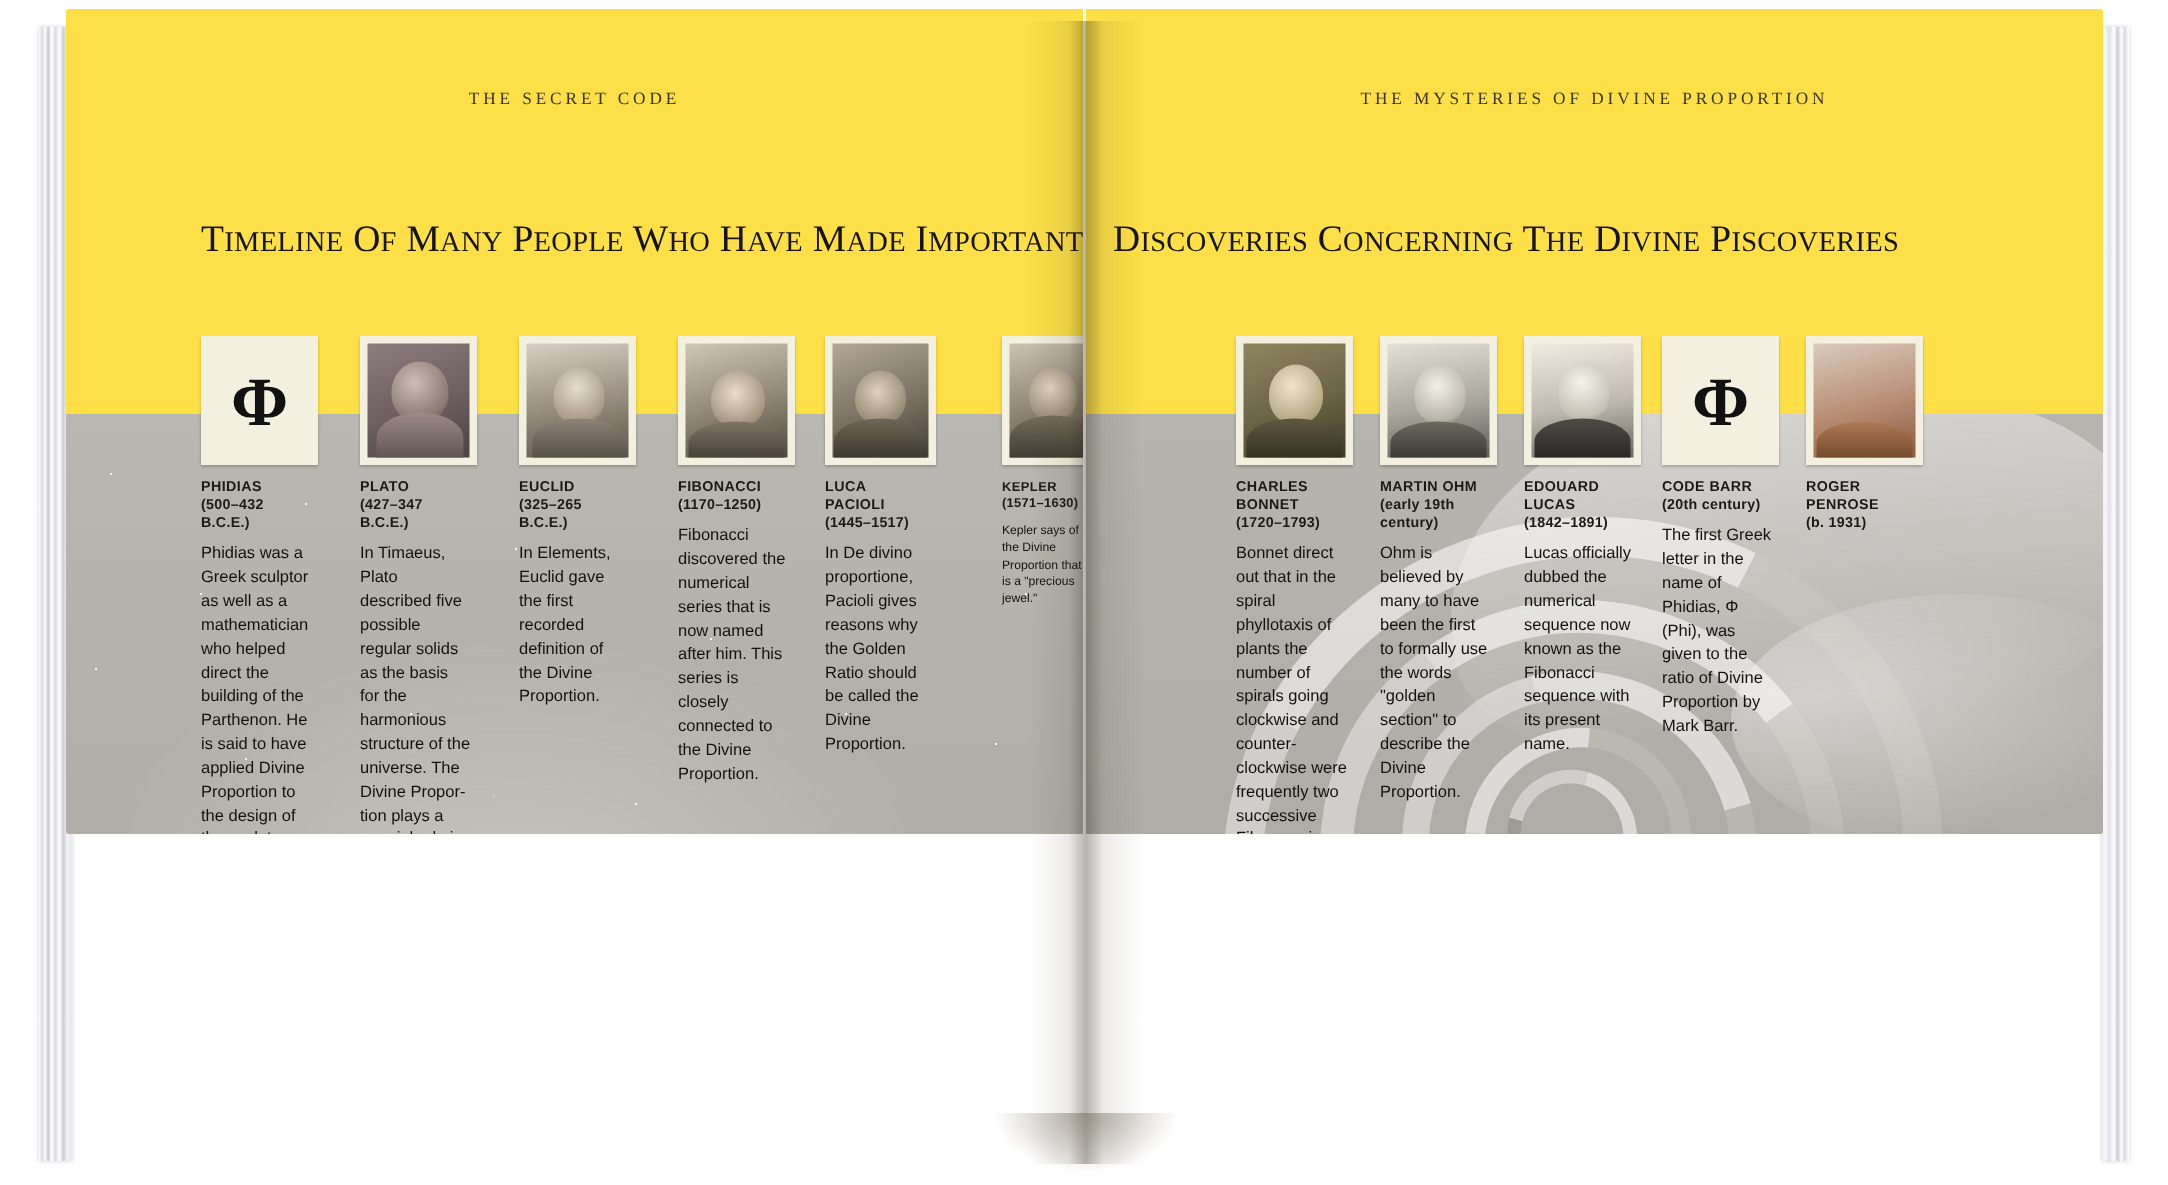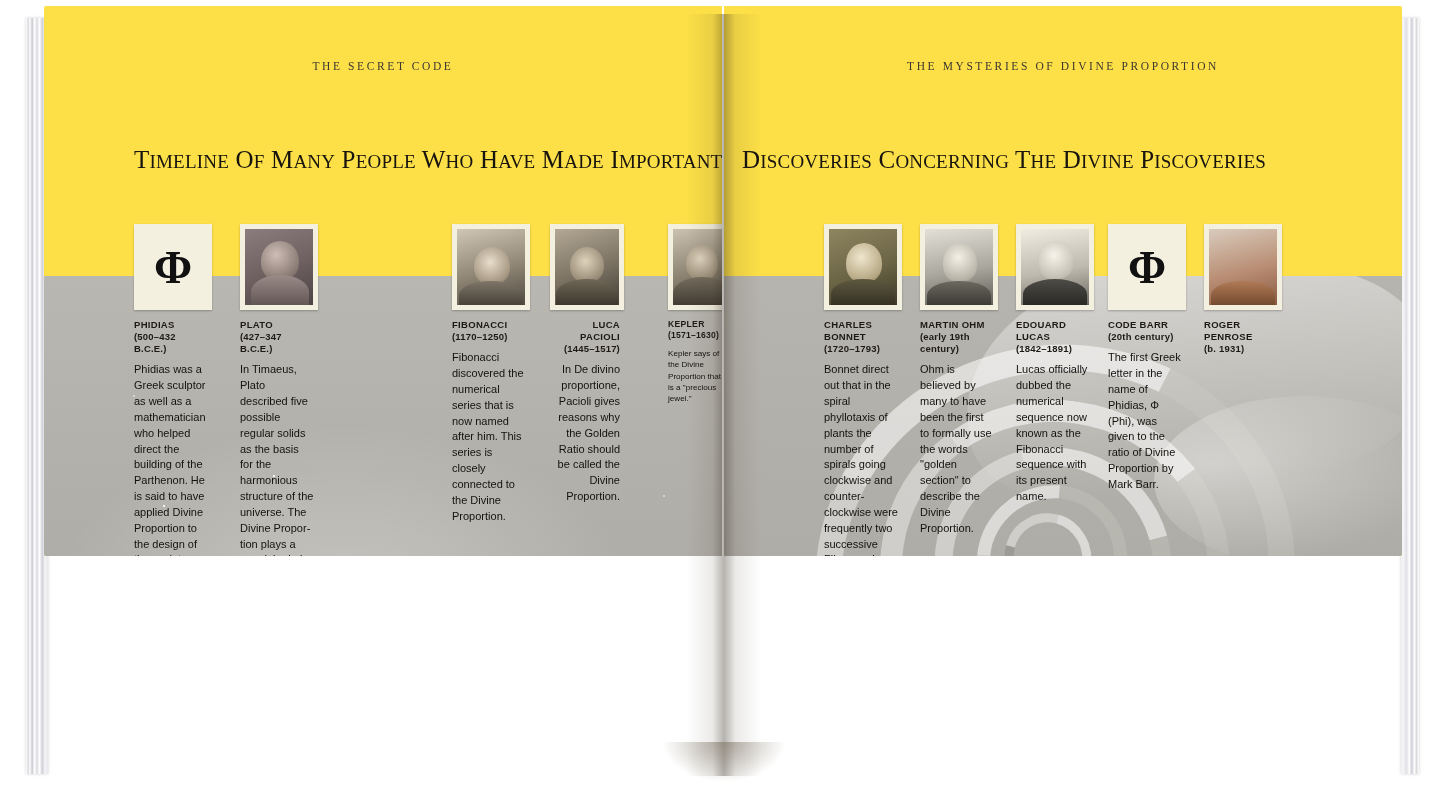--- a/index.html
+++ b/index.html
@@ -289,36 +289,49 @@
               <div class="p-face" style="left:16px;top:12px;width:38px;height:40px;background:radial-gradient(circle at 40% 35%, #cdbdb6, #8a7a74 70%, #5e5250 100%);"></div>
               <div class="p-body" style="left:6px;top:46px;width:58px;height:34px;background:linear-gradient(to bottom,#9a8b87,#5b4f4e);"></div>
             </div>
           </div>
         </div>
         <div class="entry-name">PLATO</div>
         <div class="entry-dates">(427–347 B.C.E.)</div>
         <div class="entry-text">In Timaeus, Plato described five possible regular solids as the basis for the harmonious structure of the universe. The Divine Propor-tion plays a cru-cial role in the dimensions and formation of some of these solids.</div>
       </div>
 
+      <div class="entry" style="left:302px; width:74px;">
+        <div class="portrait-frame" style="width:68px;height:76px;">
+          <div class="portrait" style="background:linear-gradient(170deg,#d6cfc2 0%,#9b9183 50%,#5c5549 100%);">
+            <div class="p-bust">
+              <div class="p-face" style="left:18px;top:16px;width:34px;height:38px;background:radial-gradient(circle at 45% 35%, #e5ddcd, #a99c88 70%, #6b6355 100%);"></div>
+              <div class="p-body" style="left:4px;top:50px;width:62px;height:30px;background:linear-gradient(to bottom,#8d8476,#4e483e);"></div>
+            </div>
+          </div>
+        </div>
+        <div class="entry-name">EUCLID</div>
+        <div class="entry-dates">(325–265 B.C.E.)</div>
+        <div class="entry-text">In Elements, Euclid gave the first recorded definition of the Divine Proportion.</div>
+      </div>
 
       <div class="entry" style="left:408px; width:74px;">
         <div class="portrait-frame" style="width:68px;height:76px;">
           <div class="portrait" style="background:linear-gradient(165deg,#cfc6b6 0%,#8f8575 55%,#4f4a40 100%);">
             <div class="p-bust">
               <div class="p-face" style="left:17px;top:18px;width:36px;height:38px;background:radial-gradient(circle at 45% 40%, #e8decb, #a2937e 72%, #635a4c 100%);"></div>
               <div class="p-body" style="left:2px;top:52px;width:64px;height:28px;background:linear-gradient(to bottom,#7e7567,#3f3a32);"></div>
             </div>
           </div>
         </div>
         <div class="entry-name">FIBONACCI</div>
         <div class="entry-dates">(1170–1250)</div>
         <div class="entry-text">Fibonacci discovered the numerical series that is now named after him. This series is closely connected to the Divine Proportion.</div>
       </div>
 
-      <div class="entry" style="left:506px; width:70px;text-align:right;">
+      <div class="entry" style="left:506px; width:70px;">
         <div class="portrait-frame" style="width:64px;height:76px;">
           <div class="portrait" style="background:linear-gradient(160deg,#b3a894 0%,#7b7263 55%,#443f36 100%);">
             <div class="p-bust">
               <div class="p-face" style="left:15px;top:18px;width:34px;height:36px;background:radial-gradient(circle at 45% 40%, #ded2bb, #978a75 72%, #575044 100%);"></div>
               <div class="p-body" style="left:1px;top:50px;width:62px;height:30px;background:linear-gradient(to bottom,#6f6757,#35312a);"></div>
             </div>
           </div>
         </div>
         <div class="entry-name">LUCA PACIOLI</div>
         <div class="entry-dates">(1445–1517)</div>

